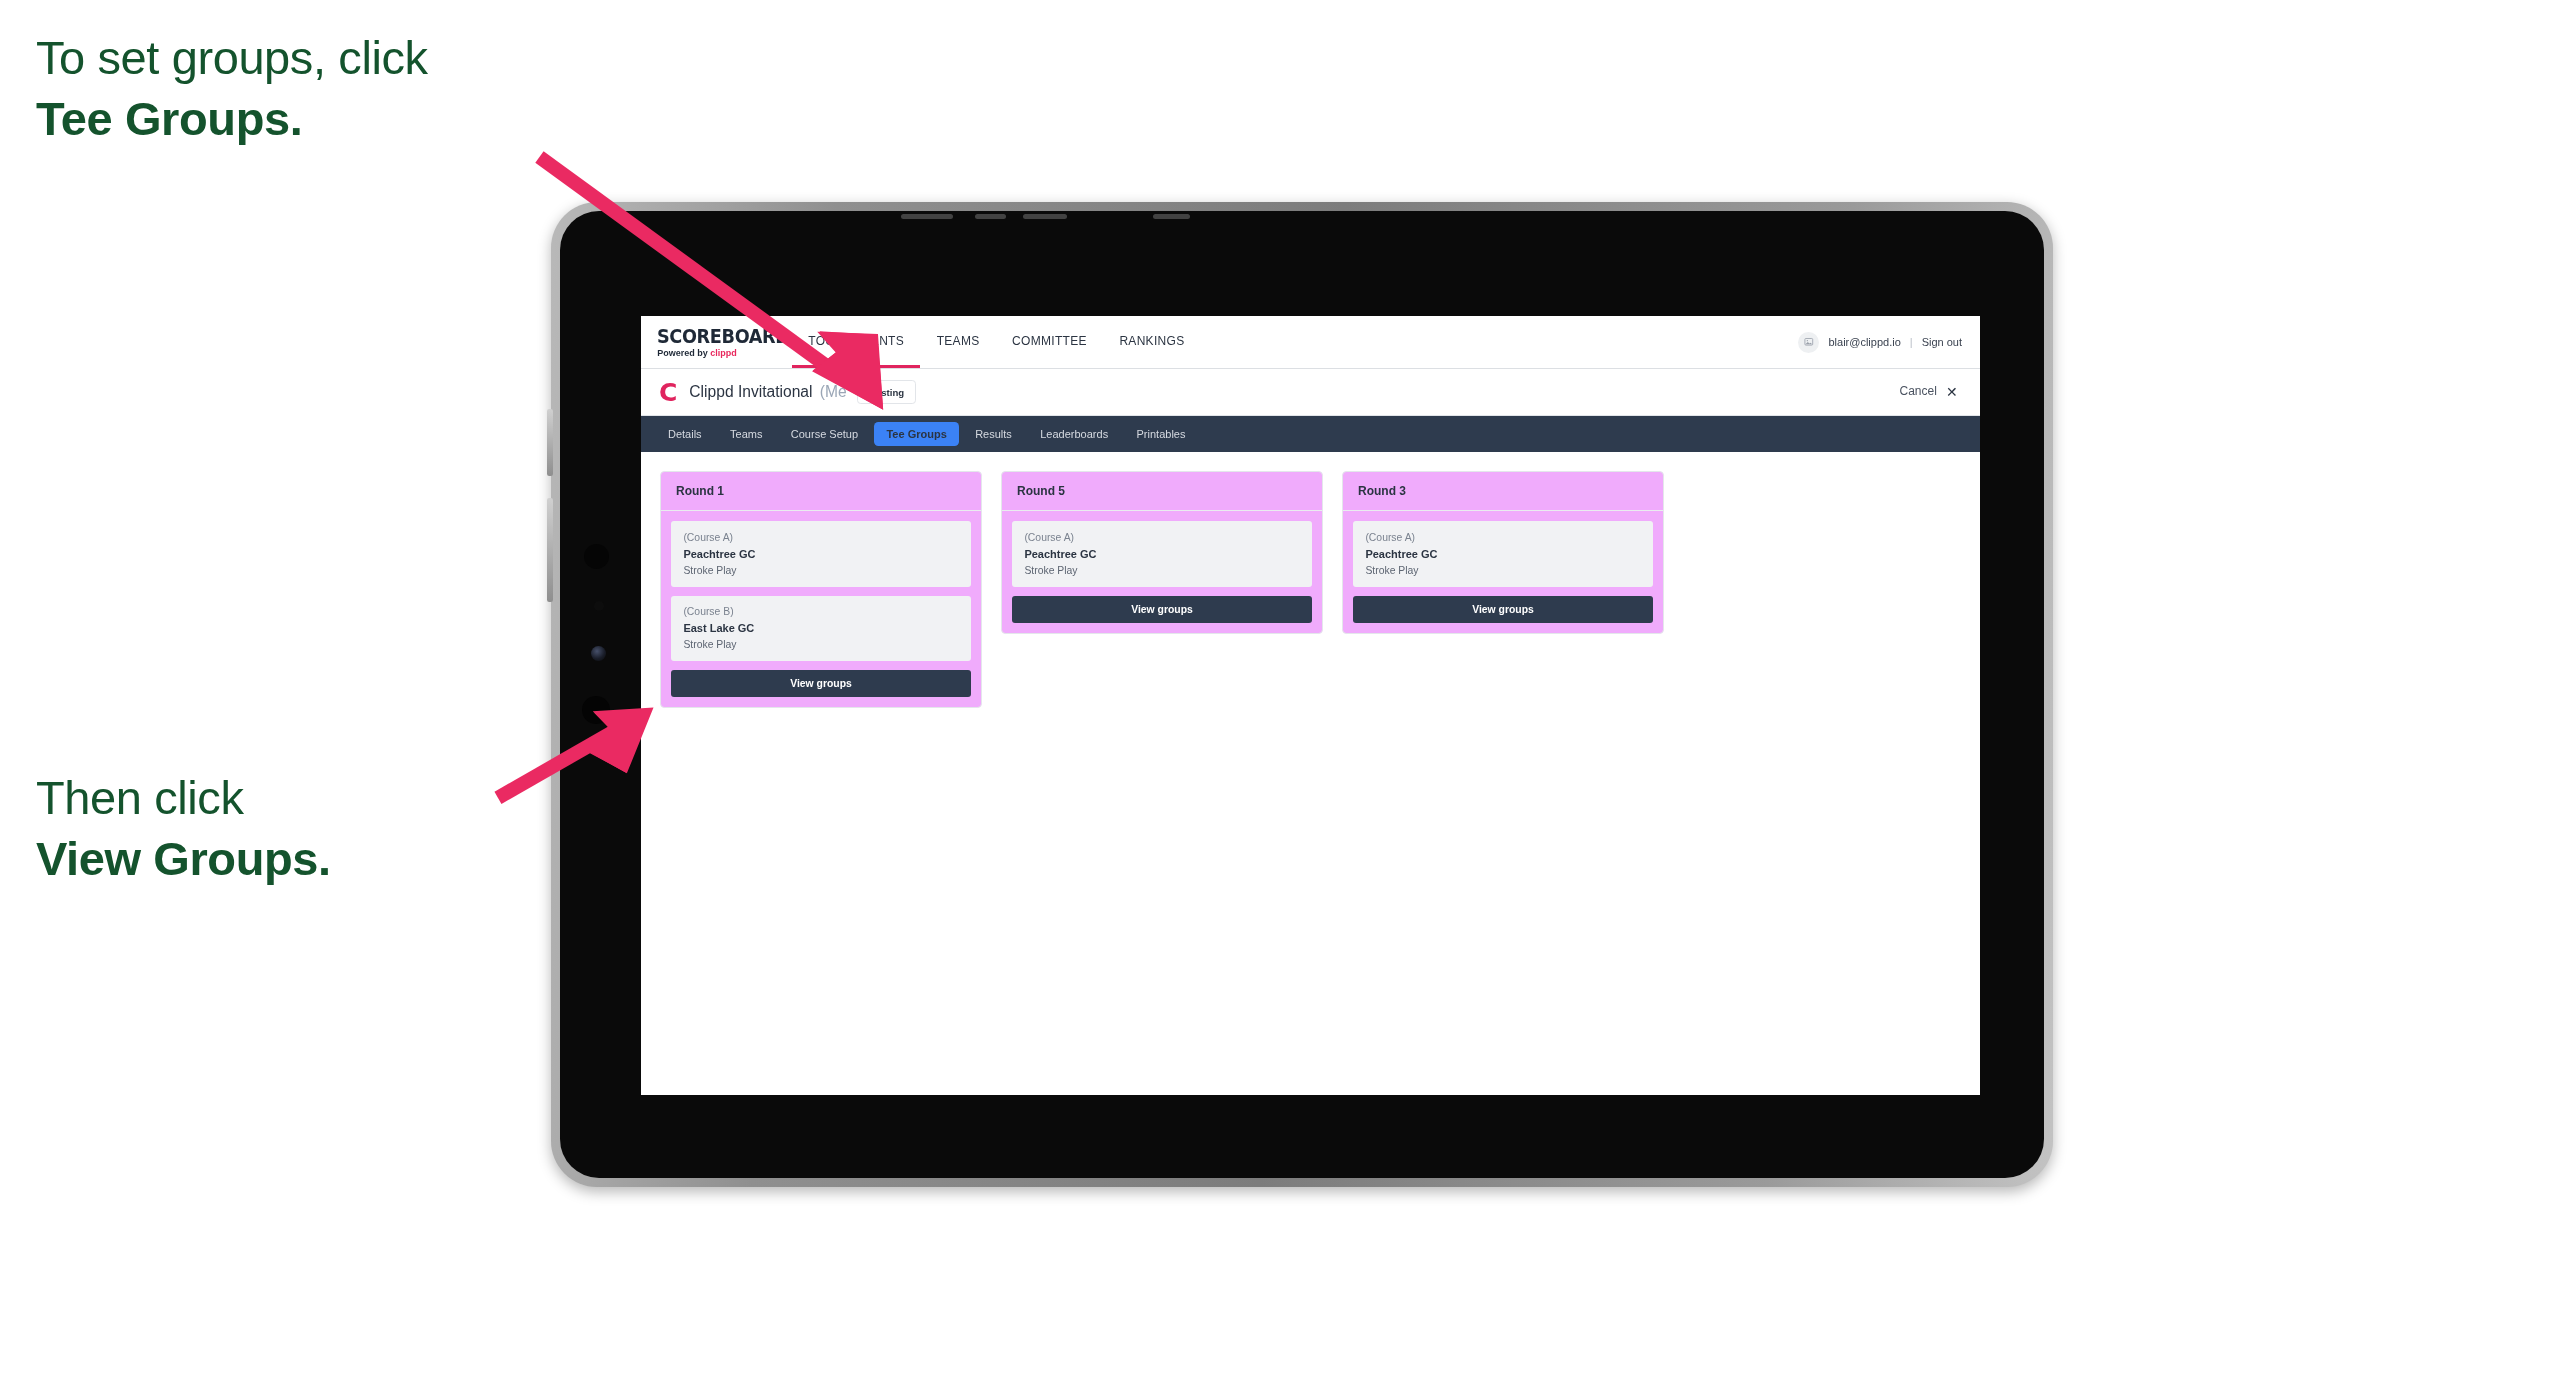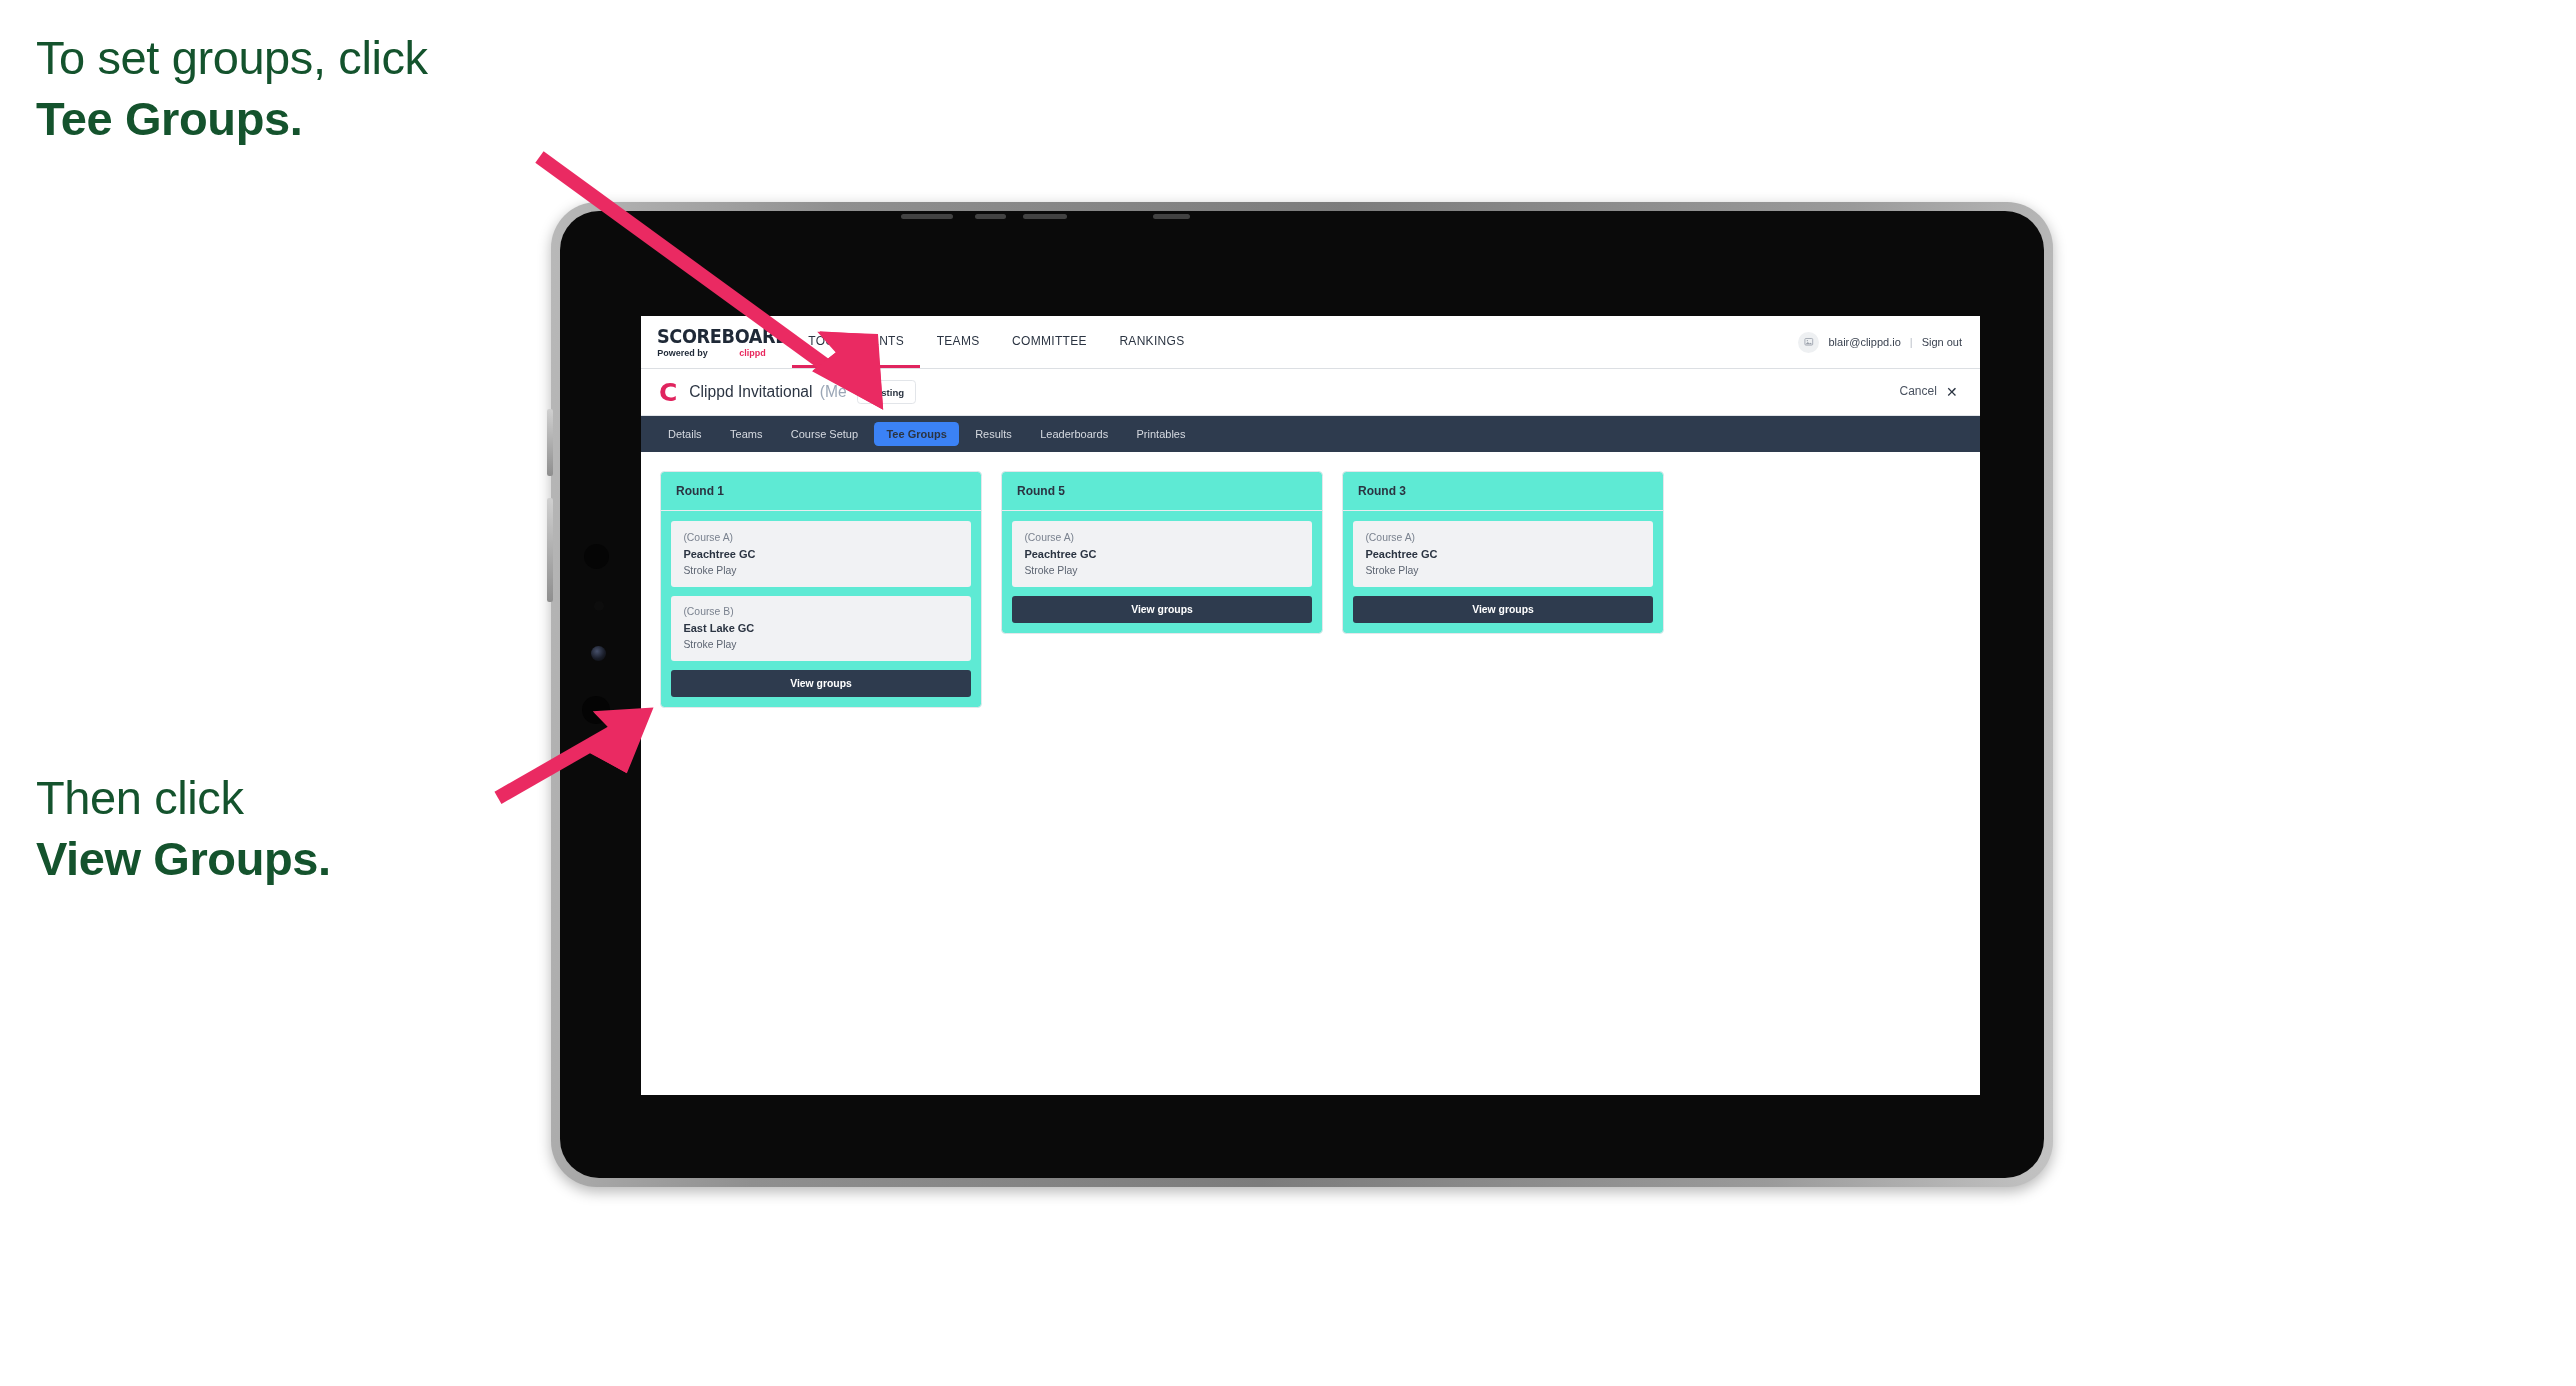--- a/index.html
+++ b/index.html
@@ -141,21 +141,21 @@
     transform: scaleX(0.93);
     transform-origin: left center;
   }
   #brand-sub {
     margin-top: 3px;
     font-size: 9px;
     color: #1f2937;
     font-weight: bold;
     line-height: 1;
   }
-  #brand-sub .clippd { color: #e8275c; margin-left: 29px; }
+  #brand-sub .clippd { color: #e8275c; }
 
   #mainnav {
     display: flex;
     align-items: stretch;
     height: 100%;
     margin-left: 6px;
   }
   .navitem {
     display: flex;
     align-items: center;
@@ -264,21 +264,21 @@
 
   
   #rounds {
     display: flex;
     gap: 19px;
     padding: 19px 19px 0 19px;
     align-items: flex-start;
   }
   .round-card {
     width: 320px;
-    background: #5eead4;
+    background: #f0abfc;
     border: 0.7px solid #e4e7eb;
     border-radius: 4.4px;
     overflow: hidden;
   }
   .round-head {
     padding: 12px 15px;
     font-size: 12px;
     font-weight: bold;
     color: #2b3442;
     border-bottom: 0.7px solid #e9ecef;

